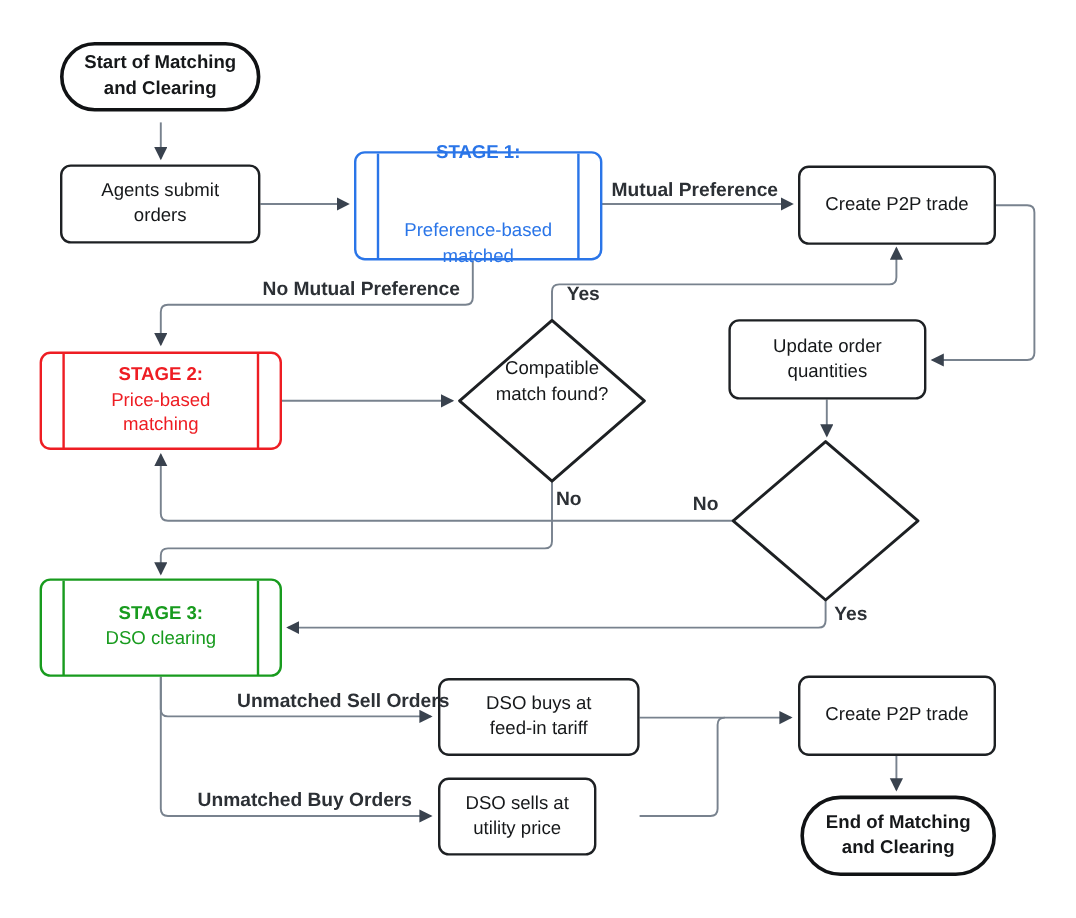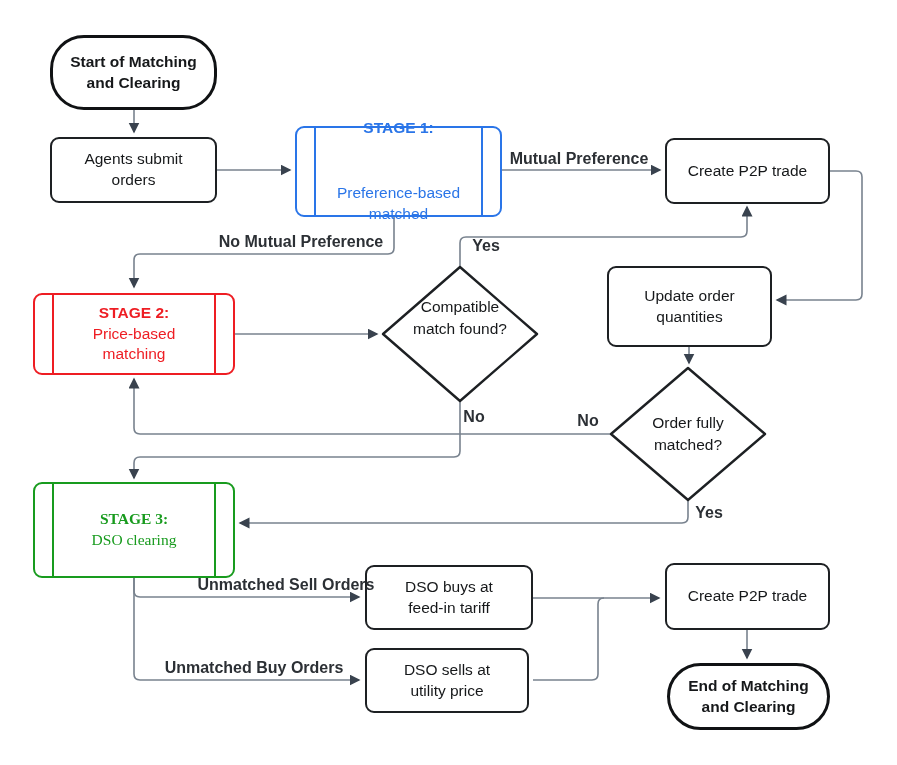--- a/index.html
+++ b/index.html
@@ -69,21 +69,21 @@
     <path class="edge-line" d="M134 564 L134 591 Q134 597 140 597 L359 597" marker-end="url(#arrow)"></path>
     <path class="edge-line" d="M134 564 L134 674 Q134 680 140 680 L359 680" marker-end="url(#arrow)"></path>
     <path class="edge-line" d="M533 598 L659 598" marker-end="url(#arrow)"></path>
     <path class="edge-line" d="M533 680 L592 680 Q598 680 598 674 L598 604 Q598 598 604 598"></path>
     <path class="edge-line" d="M747 630 L747 658" marker-end="url(#arrow)"></path>
 
     <polygon class="shape-poly" points="460,267 537,334 460,401 383,334"></polygon>
     <polygon class="shape-poly" points="688,368 765,434 688,500 611,434"></polygon>
   </svg>
 
-  <div class="node terminal" style="left:50px; top:35px; width:167px; height:75px;">
+  <div class="node terminal" style="left:50px; top:35px; width:167px; height:58px;">
     <span class="node-label">Start of Matching
 and Clearing</span>
   </div>
 
   <div class="node rect" style="left:50px; top:137px; width:167px; height:66px;">
     <span class="node-label">Agents submit
 orders</span>
   </div>
 
   <div class="node stage stage-blue" style="left:295px; top:126px; width:207px; height:91px;gap:44px;">
@@ -99,43 +99,41 @@
   </div>
 
   <div class="node stage stage-red" style="left:33px; top:293px; width:202px; height:82px;">
     <span class="bar left"></span>
     <span class="bar right"></span>
     <span class="title">STAGE 2:</span>
     <span class="node-label">Price-based
 matching</span>
   </div>
 
-  <div class="node rect" style="left:607px; top:266px; width:165px; height:81px;">
+  <div class="node rect" style="left:607px; top:266px; width:165px; height:67px;">
     <span class="node-label">Update order
 quantities</span>
   </div>
 
   <div class="diamond-label" style="left:460px; top:318px;">Compatible
 match found?</div>
-  <div class="diamond-label" style="left:688px; top:434px;">Order fully
-matched?</div>
 
-  <div class="node stage stage-green" style="left:33px; top:482px; width:202px; height:96px;font-family:Liberation Serif, serif;">
+  <div class="node stage stage-green" style="left:33px; top:482px; width:202px; height:82px;">
     <span class="bar left"></span>
     <span class="bar right"></span>
     <span class="title">STAGE 3:</span>
     <span class="node-label">DSO clearing</span>
   </div>
 
   <div class="node rect" style="left:365px; top:565px; width:168px; height:65px;">
     <span class="node-label">DSO buys at
 feed-in tariff</span>
   </div>
 
-  <div class="node rect" style="left:365px; top:648px; width:164px; height:65px;">
+  <div class="node rect" style="left:365px; top:648px; width:132px; height:65px;">
     <span class="node-label">DSO sells at
 utility price</span>
   </div>
 
   <div class="node rect" style="left:665px; top:563px; width:165px; height:67px;">
     <span class="node-label">Create P2P trade</span>
   </div>
 
   <div class="node terminal" style="left:667px; top:663px; width:163px; height:67px;">
     <span class="node-label">End of Matching

